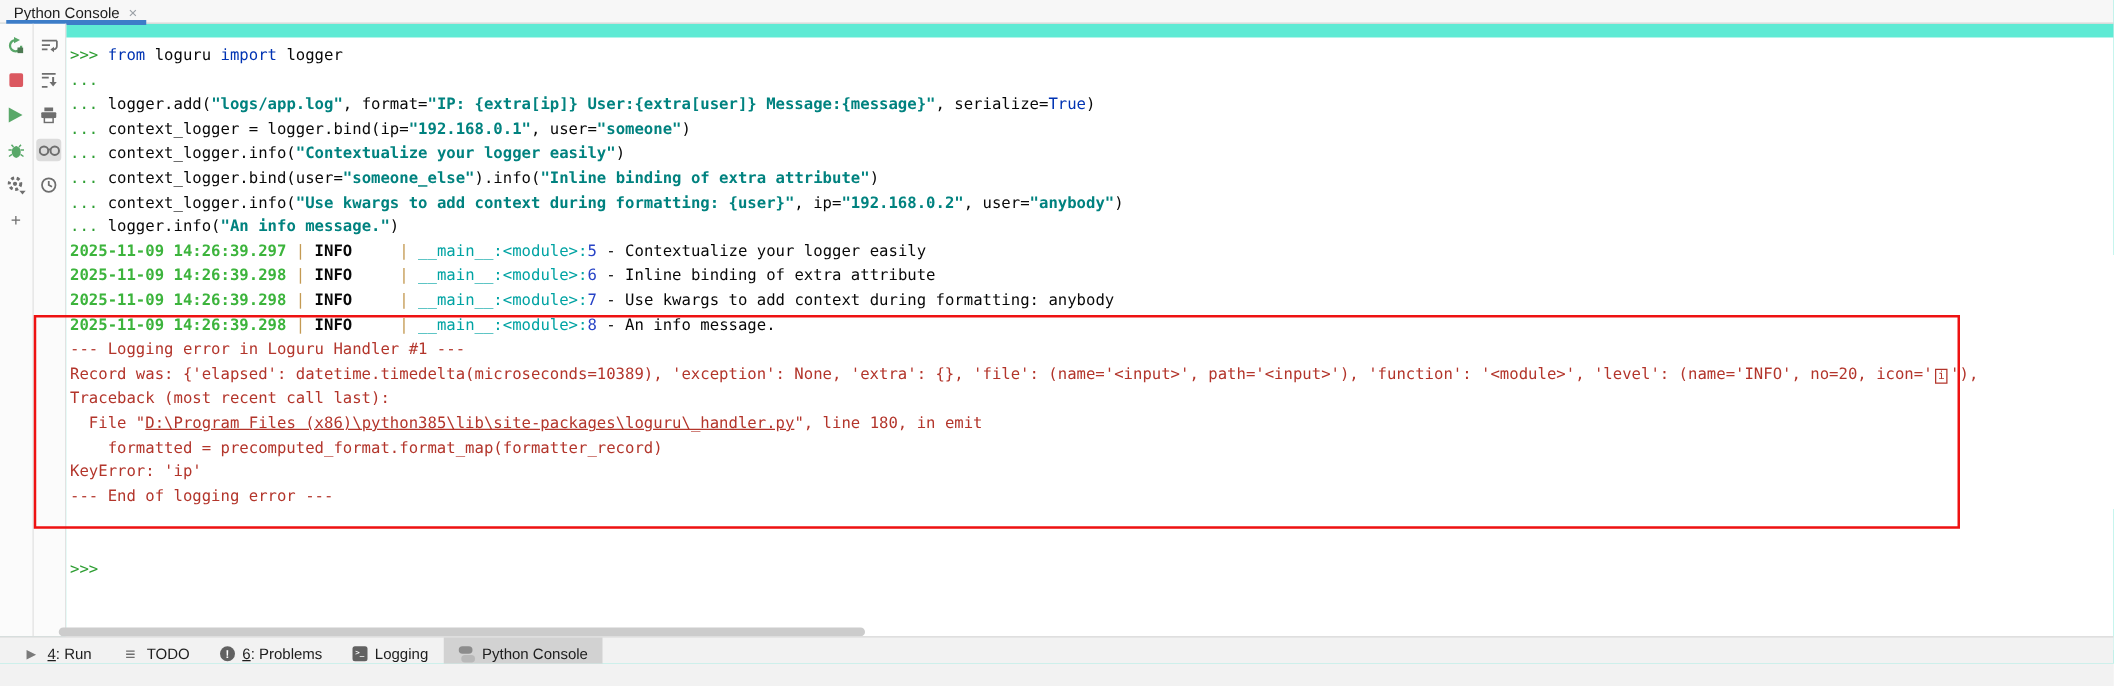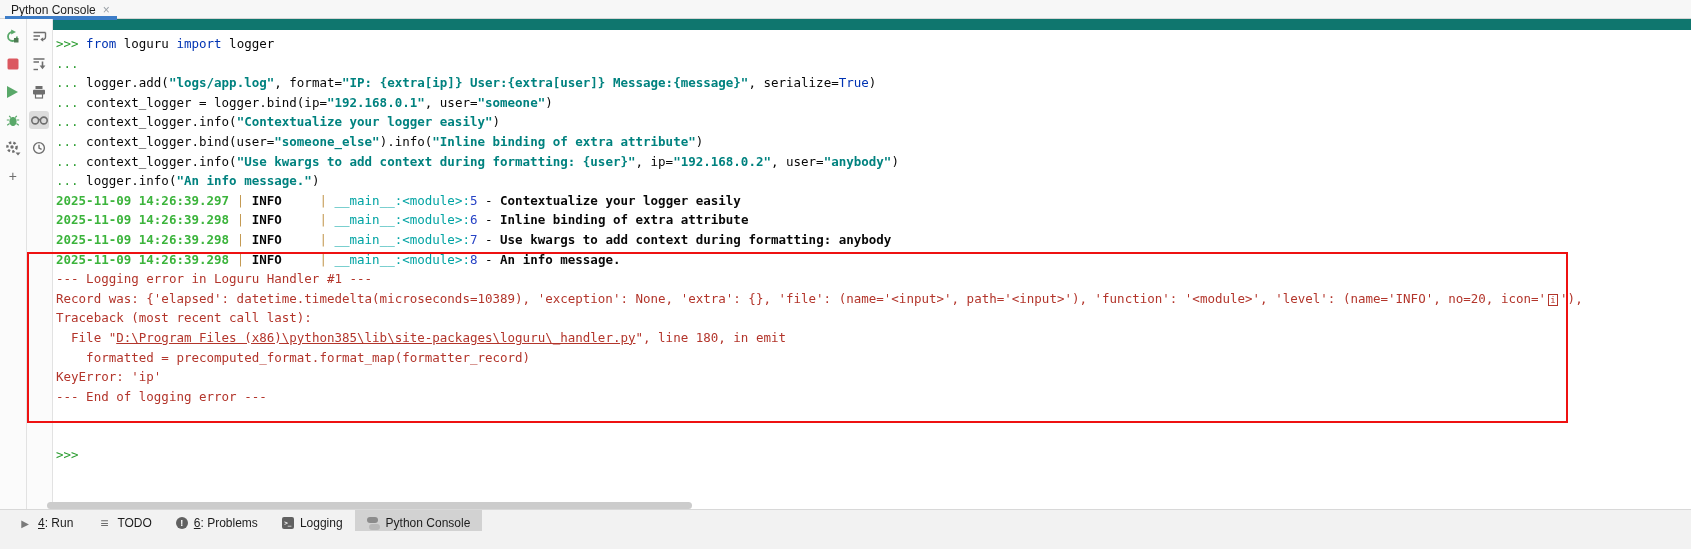--- a/index.html
+++ b/index.html
@@ -1,19 +1,19 @@
 <!DOCTYPE html>
 <html><head>
 <meta charset="utf-8">
 <style>
   * { margin:0; padding:0; box-sizing:border-box; }
   html,body { background:#f2f2f2; }
   #root {
     position:relative; width:1691px; height:531px;
-    background:#0f766e; overflow:hidden;
+    background:#5eead4; overflow:hidden;
     font-family:"Liberation Sans", sans-serif;
     -webkit-font-smoothing:antialiased;
   }
   
   .tabbar {
     position:absolute; left:0; top:0; width:1691px; height:19px;
     background:#f7f7f7; border-bottom:1px solid #d5d5d5;
   }
   .tab {
     position:absolute; left:0; top:0; height:19px; padding:0 8px 0 11px;
@@ -46,21 +46,21 @@
     background:#fff; overflow:hidden;
     font-family:"DejaVu Sans Mono", monospace;
     font-size:12.5px; line-height:19.6px;
     padding:4px 0 0 3px; white-space:pre;
   }
   .cline { height:19.6px; white-space:pre; }
   .c-p  { color:#2e9e33; }
   .c-k  { color:#0033b3; }
   .c-s  { color:#00827f; font-weight:bold; }
   .c-t  { color:#080808; }
-  .c-b  { color:#080808; font-weight:bold; }
+  .c-b  { color:#080808; font-weight:normal; }
   .c-ts { color:#3cb43c;font-weight:bold; }
   .c-pp { color:#c49a53; }
   .c-lv { color:#080808; font-weight:bold; }
   .c-m  { color:#00a3a3; }
   .c-n  { color:#2743c6; }
   .c-e  { color:#b3352b; }
   .c-el { color:#b3352b; text-decoration:underline; }
   .c-ei {
     display:inline-block; width:10px; height:12px; border:1px solid #b3352b;
     color:#b3352b; font-size:9px; line-height:11px; text-align:center;

